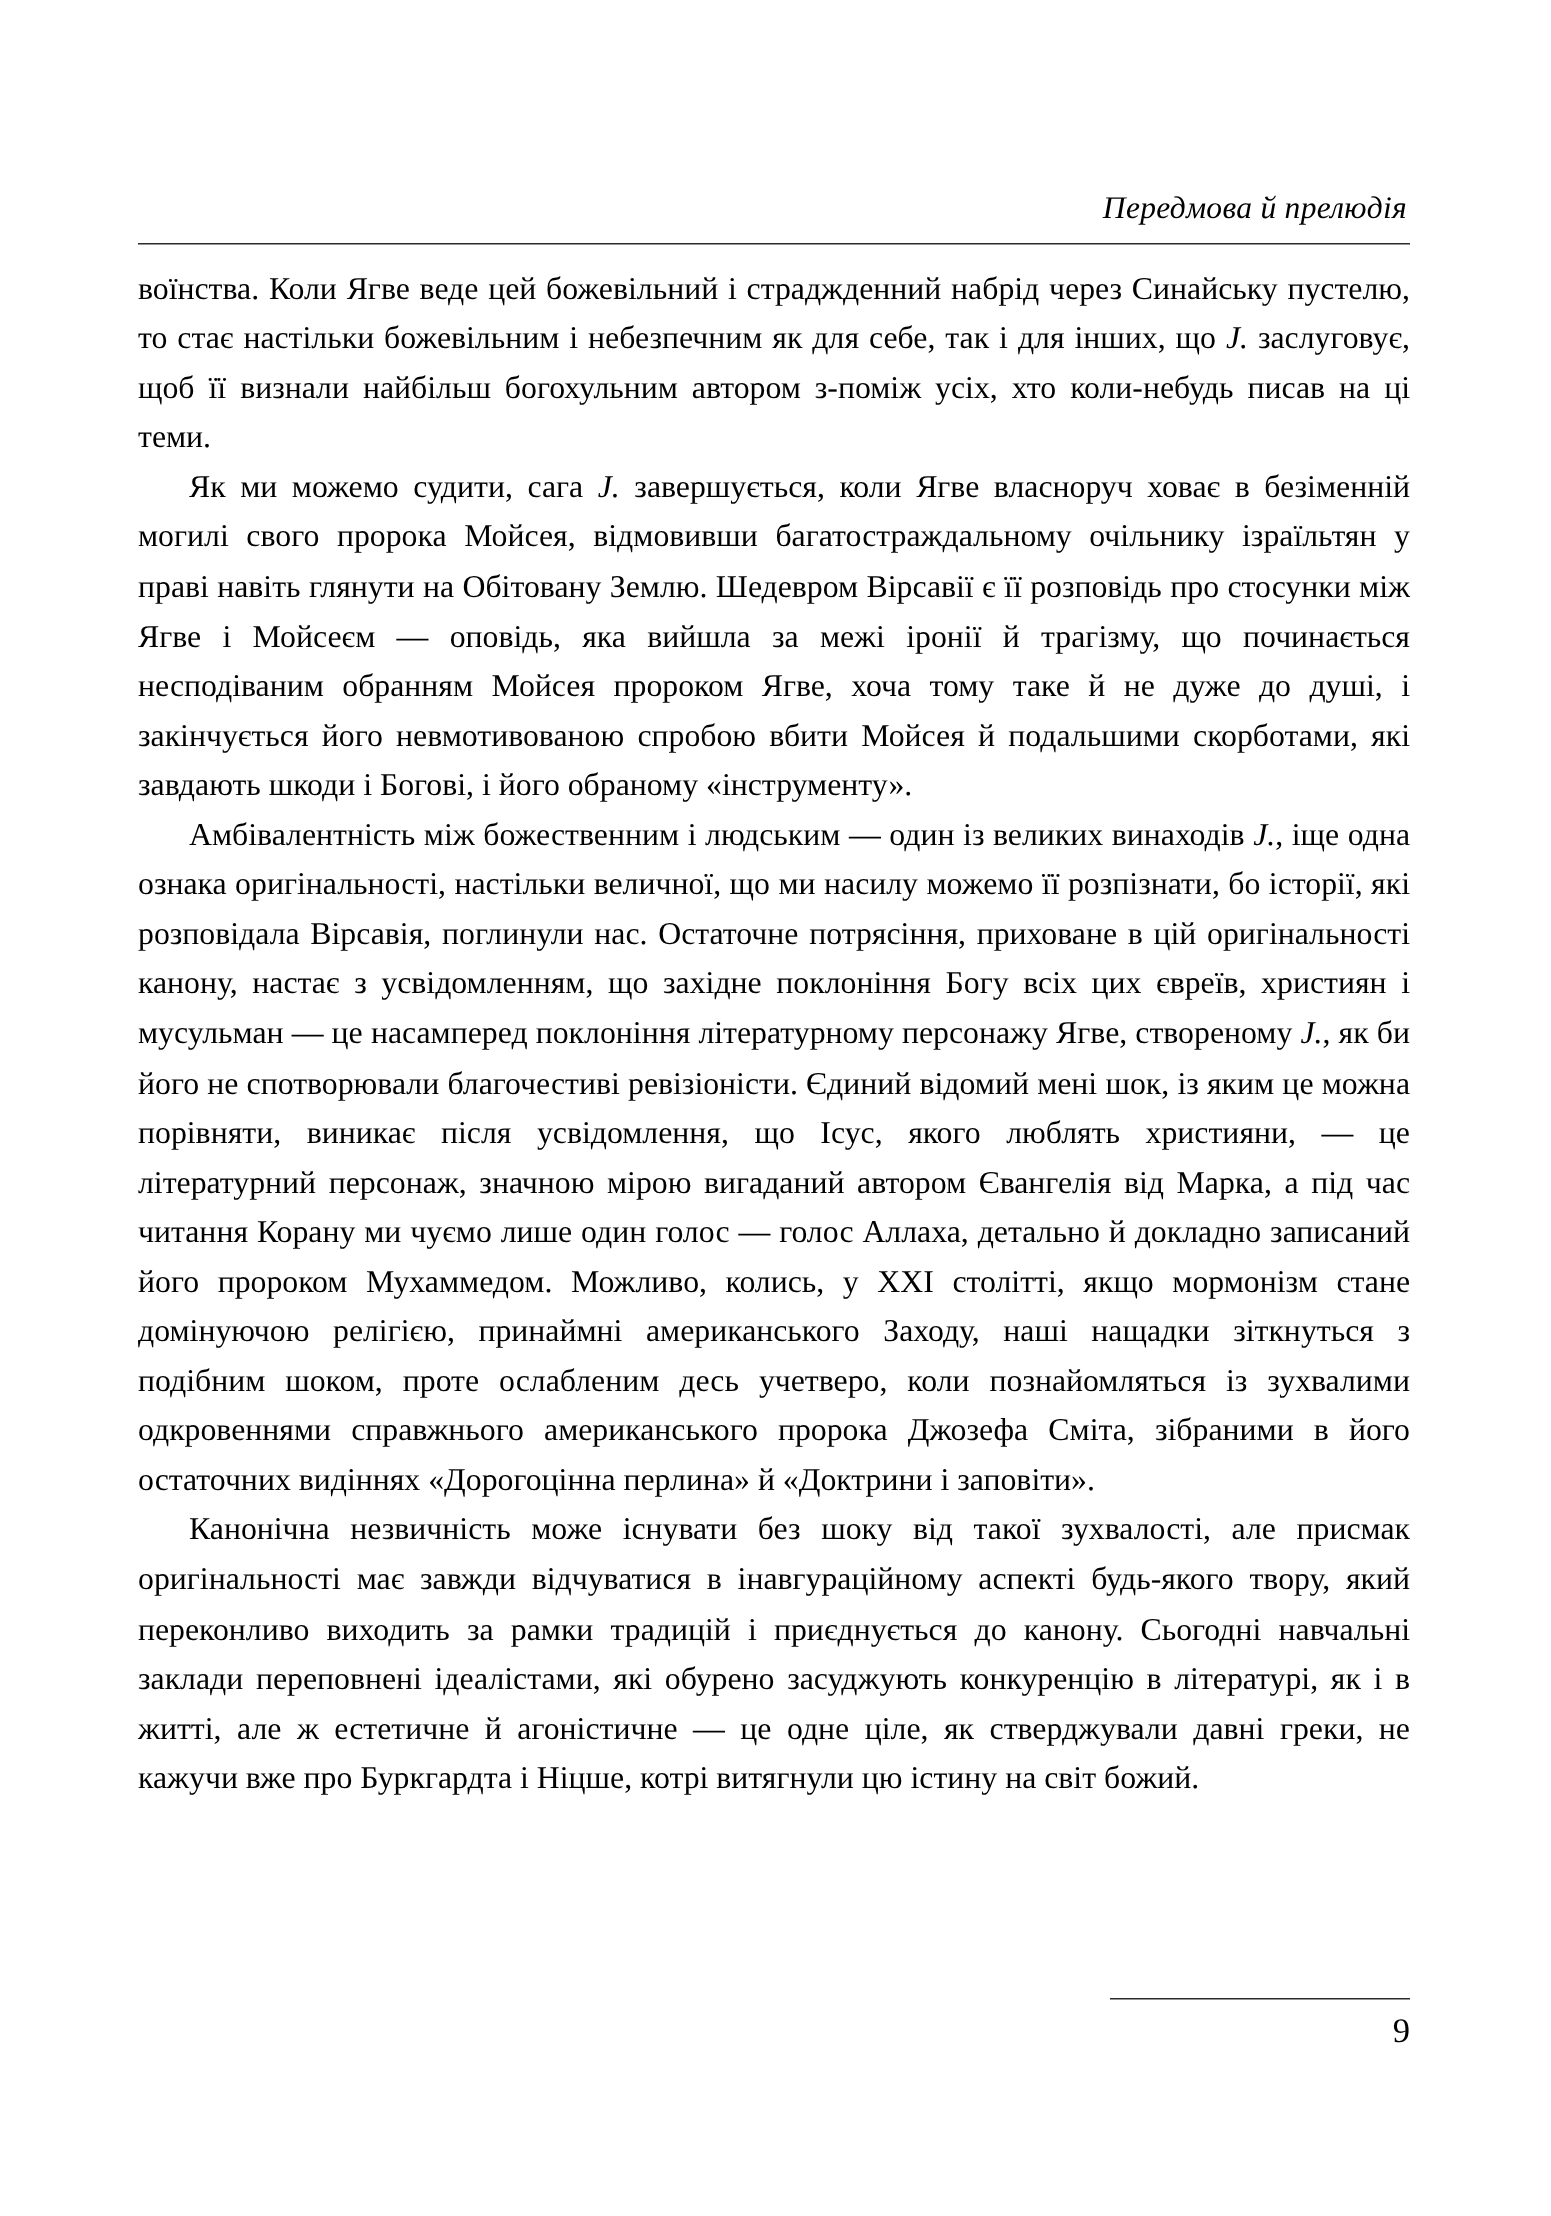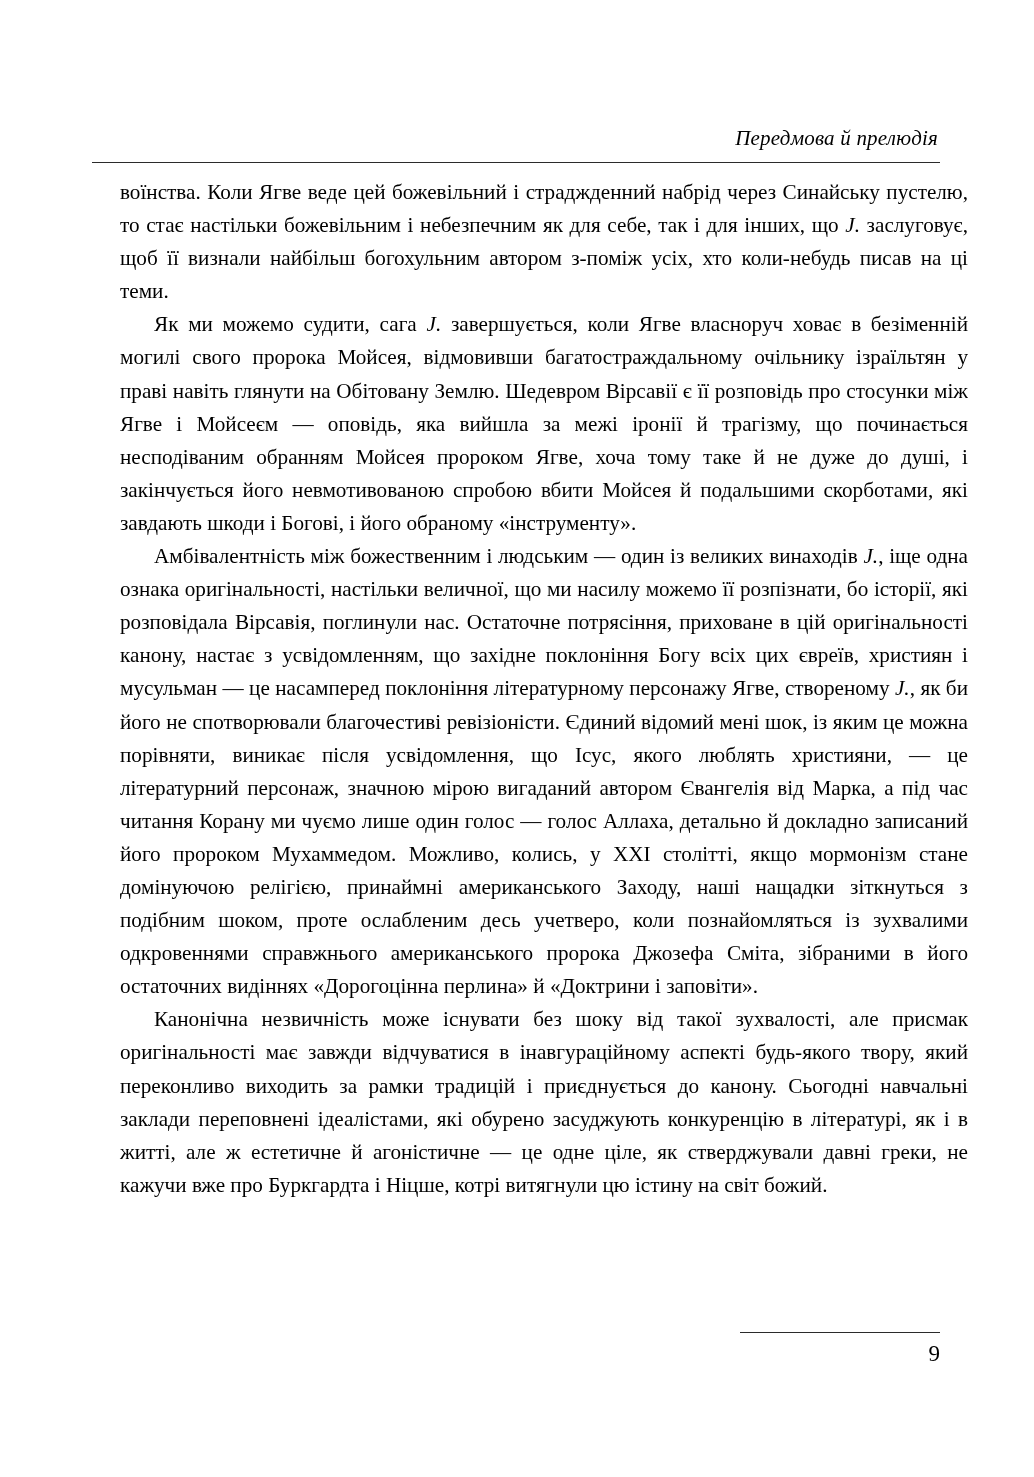--- a/index.html
+++ b/index.html
@@ -50,21 +50,20 @@
   .body-text {
     position: absolute;
     top: 176px;
     left: 0;
     width: 848px;
     font-size: 21.2px;
     line-height: 33.1px;
     text-align: justify;
     text-justify: inter-word;
     hyphens: manual;
-    margin-left: 28px;
   }
   .body-text p {
     margin: 0;
     text-indent: 34px;
   }
   .body-text p.first {
     text-indent: 0;
   }
   .body-text p i {
     font-style: italic;

